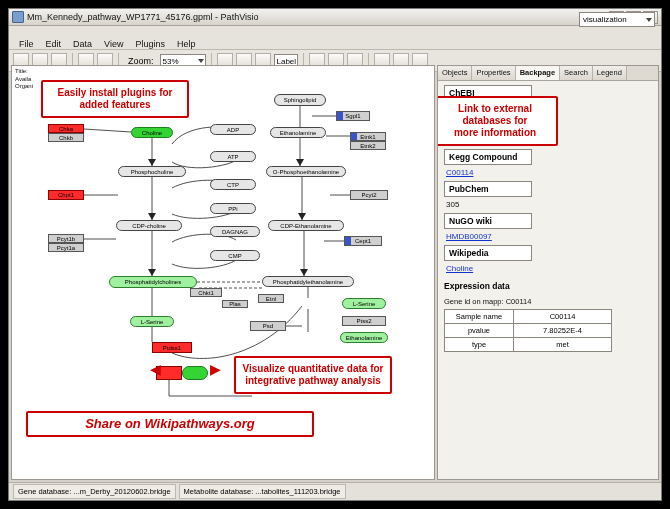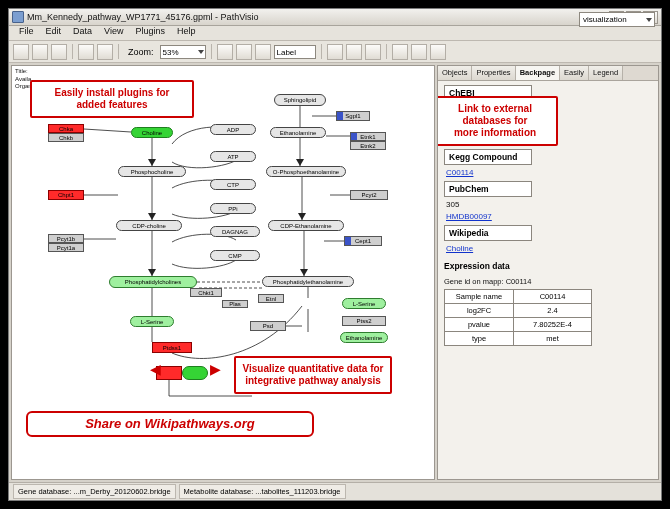--- a/index.html
+++ b/index.html
@@ -50,25 +50,25 @@
     border: 1px solid #9a958d;
     background: linear-gradient(to bottom,#fbfbfa,#ddd9d1);
     font-size: 7px;
     line-height: 11px;
     text-align: center;
     color: #333;
     box-sizing: border-box;
   }
   
   .menubar {
-    height: 15px;
+    height: 24px;
     background: #e6e3dc;
     border-bottom: 1px solid #bdb8b0;
     display: flex;
-    align-items: flex-start;
+    align-items: flex-end;
     font-size: 9px;
     padding-left: 4px;
     box-sizing: border-box;
   }
   .menubar .mi { padding: 0 6px; color: #111; }
   
   .toolbar {
     height: 22px;
     background: #e8e5de;
     border-bottom: 1px solid #bdb8b0;
@@ -99,21 +99,21 @@
     position: relative;
   }
   .zoombox .arrow {
     position: absolute; right: 1px; top: 4px;
     width: 0; height: 0;
     border-left: 3px solid transparent;
     border-right: 3px solid transparent;
     border-top: 4px solid #444;
   }
   .labelbox {
-    width: 42px; height: 14px;
+    width: 24px; height: 14px;
     border: 1px solid #8d887f;
     background: #fff;
     font-size: 8px;
     line-height: 13px;
     padding-left: 2px;
     box-sizing: border-box;
     position: relative;
   }
   .vizselect {
     position: absolute;
@@ -214,21 +214,21 @@
   }
   .gene-id {
     font-size: 7.5px;
     margin-top: 6px;
     color: #111;
   }
   table.exprtable {
     border-collapse: collapse;
     margin-top: 3px;
     font-size: 7.5px;
-    width: 148px;
+    width: 168px;
   }
   table.exprtable td {
     border: 1px solid #8b867e;
     background: #fff;
     padding: 1px 3px;
     height: 11px;
     text-align: center;
   }
   table.exprtable td.k { width: 62px; }
   
@@ -296,21 +296,21 @@
     border: 2px solid #cc0000;
     color: #cc0000;
     font-weight: bold;
     font-size: 10px;
     text-align: center;
     padding: 5px 6px;
     line-height: 12px;
     box-sizing: border-box;
     border-radius: 2px;
   }
-  .callout.big { font-size: 13px; font-style: italic; border-radius: 6px; }
+  .callout.big { font-size: 13px; font-style: italic; }
   .arrow-red {
     position: absolute;
     color: #cc0000;
     font-size: 14px;
     line-height: 1;
   }
 </style>
 </head>
 <body>
 
@@ -539,74 +539,71 @@
             <span>Ptdss1</span>
           </div>
           <div class="node red" style="left: 144px; top: 300px; width: 26px; height: 14px;">
             <span></span>
           </div>
           <div class="node green" style="left: 170px; top: 300px; width: 26px; height: 14px;">
             <span></span>
           </div>
         </div>
 
-      <div class="callout" style="left:18px; top:14px; width:164px;">
+      <div class="callout" style="left:29px; top:14px; width:148px;">
         <span style="white-space:pre-line">Easily install plugins for
 added features</span>
       </div>
       <div class="callout" style="left:222px; top:290px; width:158px;">
         <span style="white-space:pre-line">Visualize quantitative data  for
 integrative pathway analysis</span>
       </div>
       <div class="callout big" style="left:14px; top:345px; width:288px;">
         <span>Share on Wikipathways.org</span>
       </div>
       <span class="arrow-red" style="left:138px; top:296px;">◀</span>
       <span class="arrow-red" style="left:198px; top:296px;">▶</span>
     </div>
 
     <div class="sidepanel">
       <div class="tabs">
         <span class="tab">Objects</span>
         <span class="tab">Properties</span>
         <span class="tab active">Backpage</span>
-        <span class="tab">Easily</span>
+        <span class="tab">Search</span>
         <span class="tab">Legend</span>
       </div>
       <div class="sidecontent">
 
         <div class="db-header db-first">ChEBI</div>
         <a class="db-link" href="#">15354</a>
 
         <div class="db-header">HMDB</div>
         <a class="db-link" href="#">HMDB00097</a>
 
         <div class="db-header">Kegg Compound</div>
         <a class="db-link" href="#">C00114</a>
 
         <div class="db-header">PubChem</div>
         <span class="db-plain">305</span>
 
+        <div class="db-header">NuGO wiki</div>
         <a class="db-link" href="#">HMDB00097</a>
 
         <div class="db-header">Wikipedia</div>
         <a class="db-link" href="#">Choline</a>
 
         <div class="expr-title">Expression data</div>
         <div class="gene-id">Gene id on mapp: C00114</div>
 
         <table class="exprtable">
           <tbody>
               <tr>
             <td class="k">Sample name</td>
             <td>C00114</td>
-          </tr>
-          <tr>
-            <td class="k">log2FC</td>
-            <td>2.4</td>
           </tr>
           <tr>
             <td class="k">pvalue</td>
             <td>7.80252E-4</td>
           </tr>
           <tr>
             <td class="k">type</td>
             <td>met</td>
           </tr>
         </tbody>

